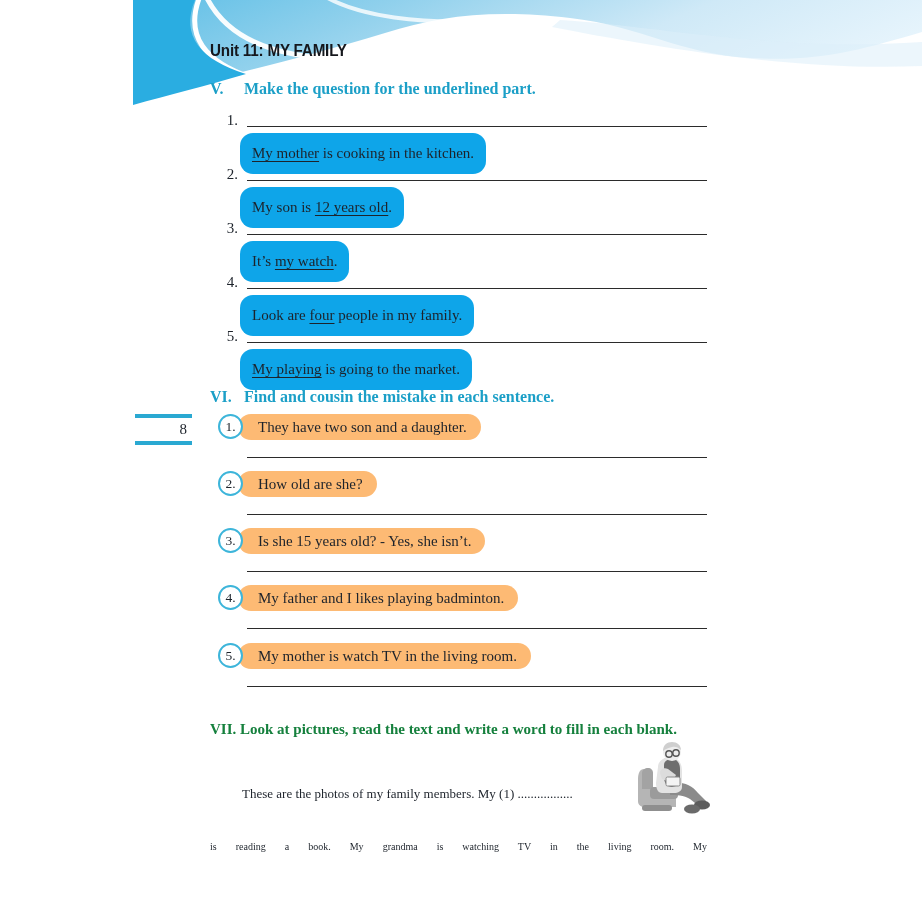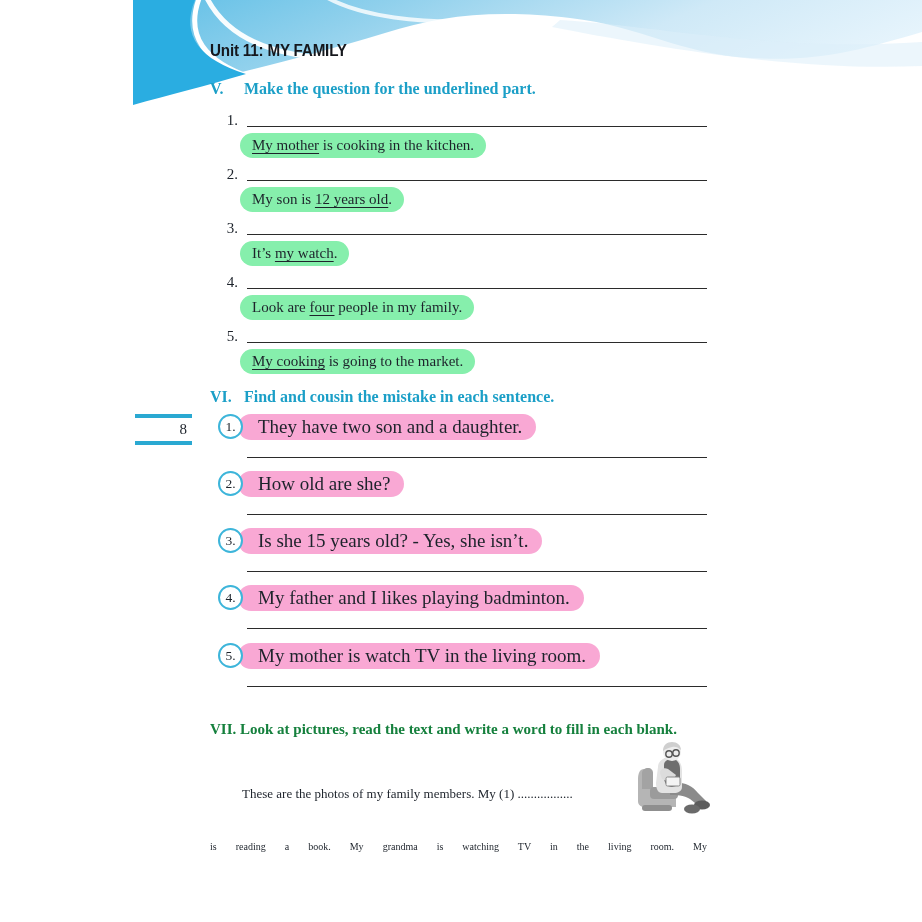--- a/index.html
+++ b/index.html
@@ -33,42 +33,42 @@
     padding-left:28px;text-indent:-28px;
   }
 
   
   .v-item{position:absolute;left:210px;width:497px;}
   .qline{display:flex;}
   .qnum{flex:0 0 28px;text-align:right;font-size:15px;line-height:20px;}
   .qrule{flex:1;border-bottom:1.3px solid #2b2b2b;margin-left:9px;margin-bottom:3px;}
   .pill{
     display:inline-block;margin-left:30px;margin-top:3px;
-    background:#86efac;border-radius:13px;
-    padding:2px 12px;font-size:15px;line-height:21px;white-space:nowrap;
+    background:#0ea5e9;border-radius:13px;
+    padding:10px 12px;font-size:15px;line-height:21px;white-space:nowrap;
   }
   .u{text-decoration:underline;text-underline-offset:3px;text-decoration-thickness:1.3px;}
 
   
   #page-tab{position:absolute;left:135px;top:414px;width:57px;}
   .tab-bar{height:4px;background:#2aa9d2;}
   .tab-num{height:23px;line-height:23px;text-align:right;padding-right:5px;font-size:15px;color:#1d232b;}
 
   
   .vi-item{position:absolute;left:210px;width:497px;height:50px;}
   .vi-circle{
     position:absolute;left:8px;top:0;width:21px;height:21px;
     background:#ffffff;border:2.5px solid #3db5da;border-radius:50%;
     display:flex;align-items:center;justify-content:center;
     font-size:13.5px;z-index:2;
   }
   .vi-pill{
     position:absolute;left:28px;top:0;
-    background:#f9a8d4;border-radius:13px;
-    padding:2px 14px 2px 20px;font-size:19px;line-height:22px;white-space:nowrap;
+    background:#fdba74;border-radius:13px;
+    padding:2px 14px 2px 20px;font-size:15px;line-height:22px;white-space:nowrap;
   }
   .vi-rule{position:absolute;left:37px;top:43px;width:460px;border-top:1.3px solid #2b2b2b;}
 
   
   #para1{
     position:absolute;left:210px;top:783px;width:432px;
     font-size:13px;line-height:21px;text-indent:32px;
   }
   #para2{
     position:absolute;left:210px;top:836px;width:497px;
@@ -134,21 +134,21 @@
     <span class="qrule"></span>
   </div>
   <span class="pill"><span>Look are </span><span class="u">four</span><span> people in my family.</span></span>
 </div>
 
 <div class="v-item" style="top:326px;">
   <div class="qline">
     <span class="qnum">5.</span>
     <span class="qrule"></span>
   </div>
-  <span class="pill"><span></span><span class="u">My cooking</span><span> is going to the market.</span></span>
+  <span class="pill"><span></span><span class="u">My playing</span><span> is going to the market.</span></span>
 </div>
 
 <div class="sec-heading" style="top:388px;">
   <span class="sec-num">VI.</span>
   <span class="sec-title">Find and cousin the mistake in each sentence.</span>
 </div>
 
 <div id="page-tab">
   <div class="tab-bar"></div>
   <div class="tab-num">8</div>

